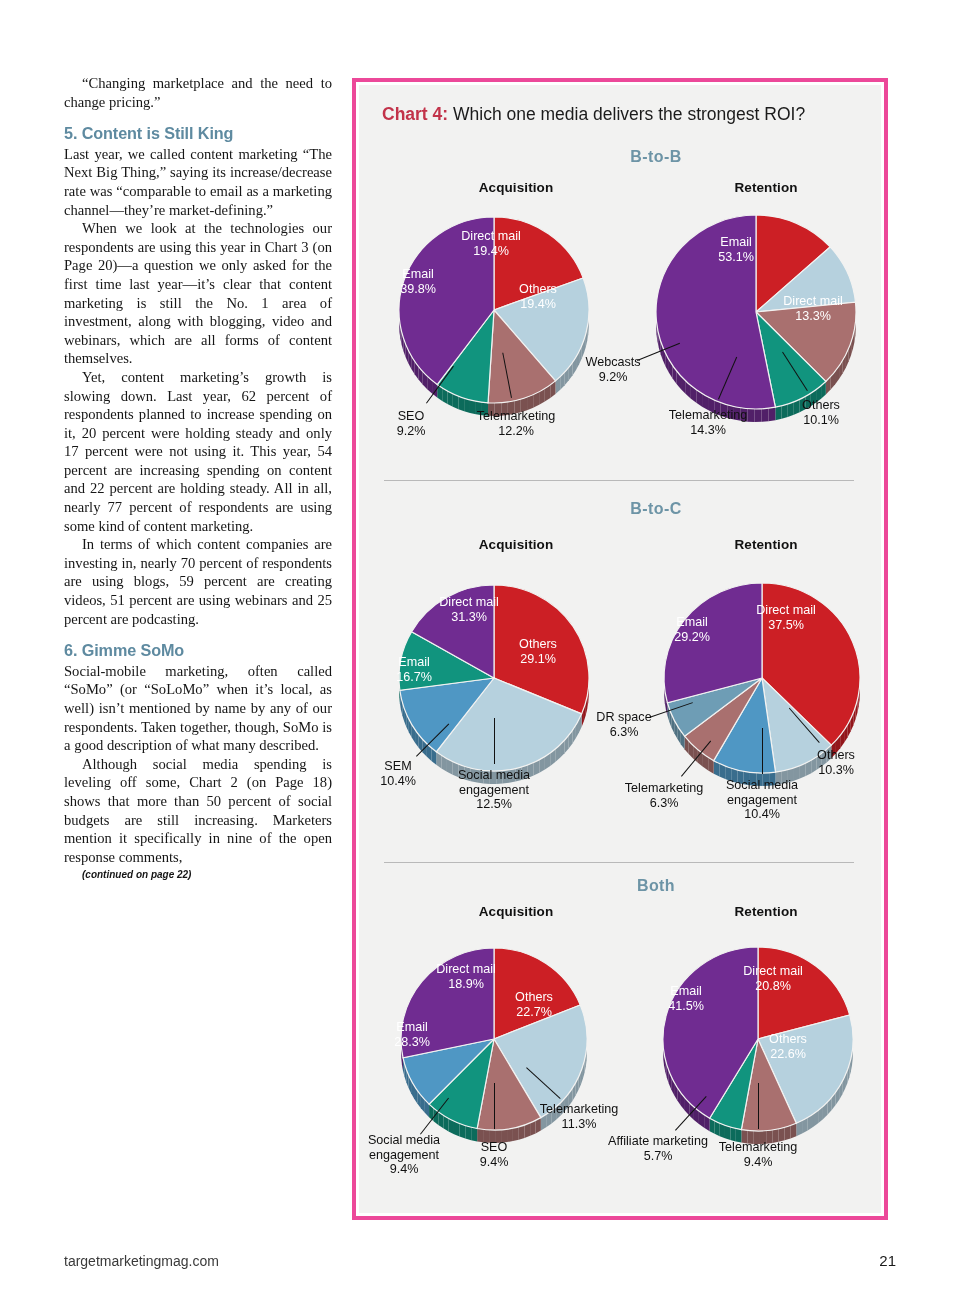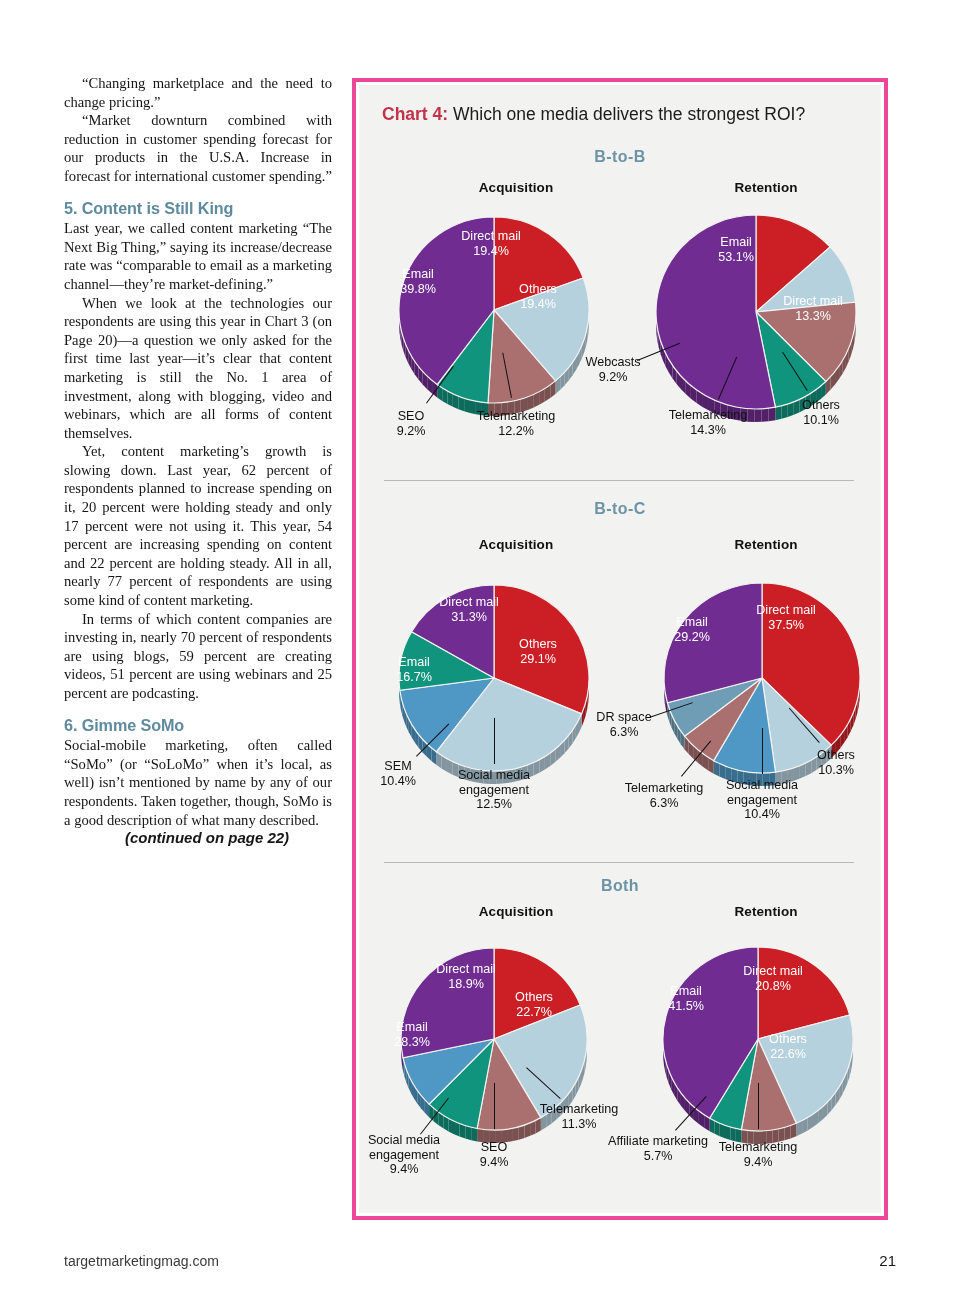--- a/index.html
+++ b/index.html
@@ -16,22 +16,22 @@
     text-align:justify;
   }
   #article-column p{margin:0;text-indent:18px;}
   #article-column p.noindent{text-indent:0;}
   #article-column h3{
     font-family:"Liberation Sans", sans-serif;
     font-size:16.2px;font-weight:bold;color:#5E8AA0;
     margin:13px 0 2px 0;text-indent:0;letter-spacing:-0.1px;
   }
   .contd{
-    text-align:center;font-style:italic;font-weight:bold;
-    font-family:"Liberation Sans", sans-serif;font-size:15px;
+    text-align:left;font-style:italic;font-weight:bold;
+    font-family:"Liberation Sans", sans-serif;font-size:10px;
     margin-top:3px;color:#161616;text-indent:0;
   }
 
   
   #page-footer{
     position:absolute;left:64px;top:1252px;width:832px;
     font-family:"Liberation Sans", sans-serif;font-size:14px;color:#3a3a3a;
     display:flex;justify-content:space-between;align-items:baseline;
   }
   #page-footer .pg{font-size:15px;color:#1a1a1a;}
@@ -49,51 +49,51 @@
     font-family:"Liberation Sans", sans-serif;
     font-size:17.5px;color:#1b1b1b;white-space:nowrap;
   }
   #chart-title .ch-num{color:#C2334A;font-weight:bold;}
   .section-divider{
     position:absolute;left:28px;width:470px;height:1px;background:#b9b9b9;
   }
   .section-header{
     position:absolute;width:100%;text-align:center;
     font-family:"Liberation Sans", sans-serif;
-    font-size:16px;font-weight:bold;color:#6D94A6;letter-spacing:0.4px;
+    font-size:16px;font-weight:bold;color:#6D94A6;letter-spacing:0.4px;padding-left:36px;
   }
   .pie-sub{
     position:absolute;font-family:"Liberation Sans", sans-serif;
     font-size:13.5px;font-weight:bold;color:#111;letter-spacing:0.1px;
     text-align:center;white-space:nowrap;transform:translateX(-50%);margin-left:28px;
   }
   .pie-wrap{position:absolute;}
   .lbl{
     position:absolute;font-family:"Liberation Sans", sans-serif;
     font-size:12.6px;line-height:14.6px;color:#111;text-align:center;
     white-space:nowrap;transform:translate(-50%,-50%);
   }
   .lbl.inner{color:#ffffff;}
   .leader{position:absolute;background:#111;transform-origin:0 0;height:1px;}
 </style>
 </head>
 <body>
 
 <div id="article-column">
   <p>“Changing marketplace and the need to change pricing.”</p>
-  <p>“Market downturn combined with reduction in customer spending forecast for our products in the U.S.A. Increase in forecast for international customer spending.”</p>
 
   <h3>5. Content is Still King</h3>
   <p class="noindent">Last year, we called content marketing “The Next Big Thing,” saying its increase/decrease rate was “comparable to email as a marketing channel—they’re market-defining.”</p>
   <p>When we look at the technologies our respondents are using this year in Chart 3 (on Page 20)—a question we only asked for the first time last year—it’s clear that content marketing is still the No. 1 area of investment, along with blogging, video and webinars, which are all forms of content themselves.</p>
   <p>Yet, content marketing’s growth is slowing down. Last year, 62 percent of respondents planned to increase spending on it, 20 percent were holding steady and only 17 percent were not using it. This year, 54 percent are increasing spending on content and 22 percent are holding steady. All in all, nearly 77 percent of respondents are using some kind of content marketing.</p>
   <p>In terms of which content companies are investing in, nearly 70 percent of respondents are using blogs, 59 percent are creating videos, 51 percent are using webinars and 25 percent are podcasting.</p>
 
   <h3>6. Gimme SoMo</h3>
   <p class="noindent">Social-mobile marketing, often called “SoMo” (or “SoLoMo” when it’s local, as well) isn’t mentioned by name by any of our respondents. Taken together, though, SoMo is a good description of what many described.</p>
+  <p>Although social media spending is leveling off some, Chart 2 (on Page 18) shows that more than 50 percent of social budgets are still increasing. Marketers mention it specifically in nine of the open response comments,</p>
   <p class="contd">(continued on page 22)</p>
 </div>
 
 <div id="page-footer">
   <span>targetmarketingmag.com</span>
   <span class="pg">21</span>
 </div>
 
 <div id="chart-panel">
   <div id="chart-title">

